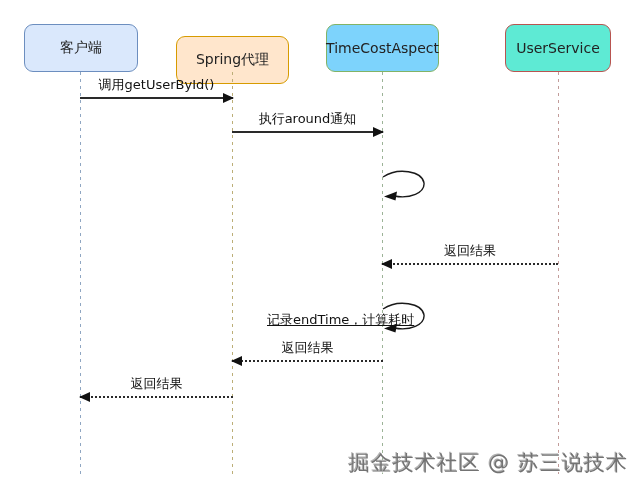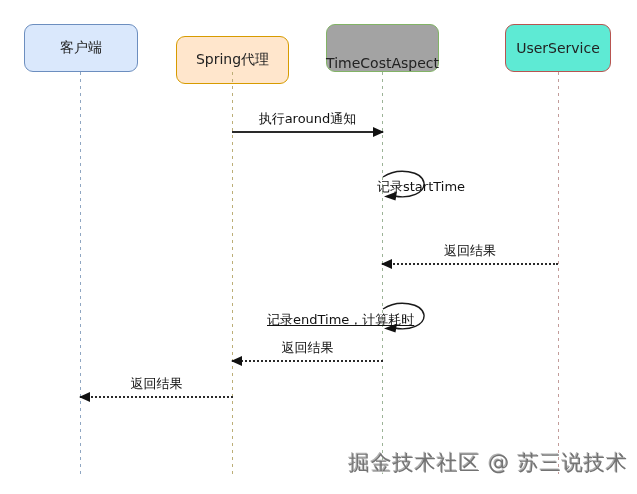--- a/index.html
+++ b/index.html
@@ -100,46 +100,51 @@
 <body>
 
 <div class="canvas">
 
   <div class="actor actor-client" style="background-color: rgb(218, 232, 252); border-color: rgb(108, 142, 191);">
     <span>客户端</span>
   </div>
   <div class="actor actor-spring" style="background-color: rgb(255, 230, 204); border-color: rgb(215, 155, 0); margin-top: 12px;">
     <span>Spring代理</span>
   </div>
-  <div class="actor actor-aspect" style="background-color: #a3a3a3; border-color: rgb(130, 179, 102); align-items: flex-end;">
+  <div class="actor actor-aspect" style="background-color: #7dd3fc; border-color: rgb(130, 179, 102);">
     <span>TimeCostAspect</span>
   </div>
   <div class="actor actor-user" style="background-color: #5eead4; border-color: rgb(184, 84, 80);">
     <span>UserService</span>
   </div>
 
   <div class="lifeline lifeline-client"></div>
   <div class="lifeline lifeline-spring"></div>
   <div class="lifeline lifeline-aspect"></div>
   <div class="lifeline lifeline-user"></div>
 
+  <div class="msg msg-1">
+    <div class="lbl">调用getUserById()</div>
+    <div class="line line-solid">
+      <div class="arr arr-right"></div>
+    </div>
+  </div>
 
   <div class="msg msg-2">
     <div class="lbl">执行around通知</div>
     <div class="line line-solid">
       <div class="arr arr-right"></div>
     </div>
   </div>
 
   <div class="selfmsg selfmsg-3">
     <svg width="48" height="32" viewBox="0 0 48 32">
       <path d="M 1,8 C 16,-2 40,2 42,14 C 43,24 28,30 12,27" stroke="#1a1a1a" stroke-width="1.4" fill="none"></path>
       <polygon points="2,27.5 15,22.5 13.5,31.5" fill="#111111"></polygon>
     </svg>
-    <div class="lbl">记录startTime</div>
   </div>
 
 
   <div class="msg msg-5">
     <div class="lbl">返回结果</div>
     <div class="line line-dotted">
       <div class="arr arr-left"></div>
     </div>
   </div>
 

